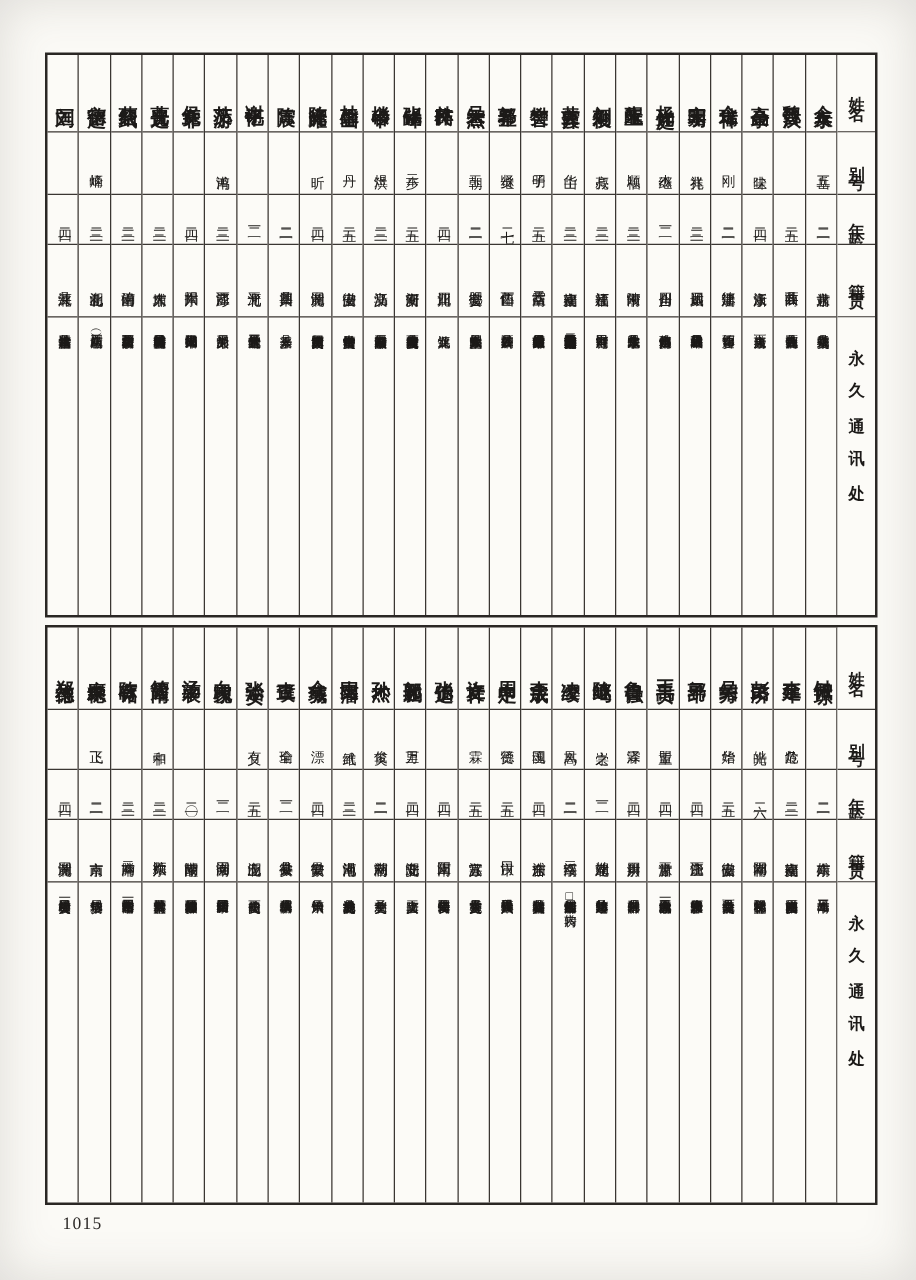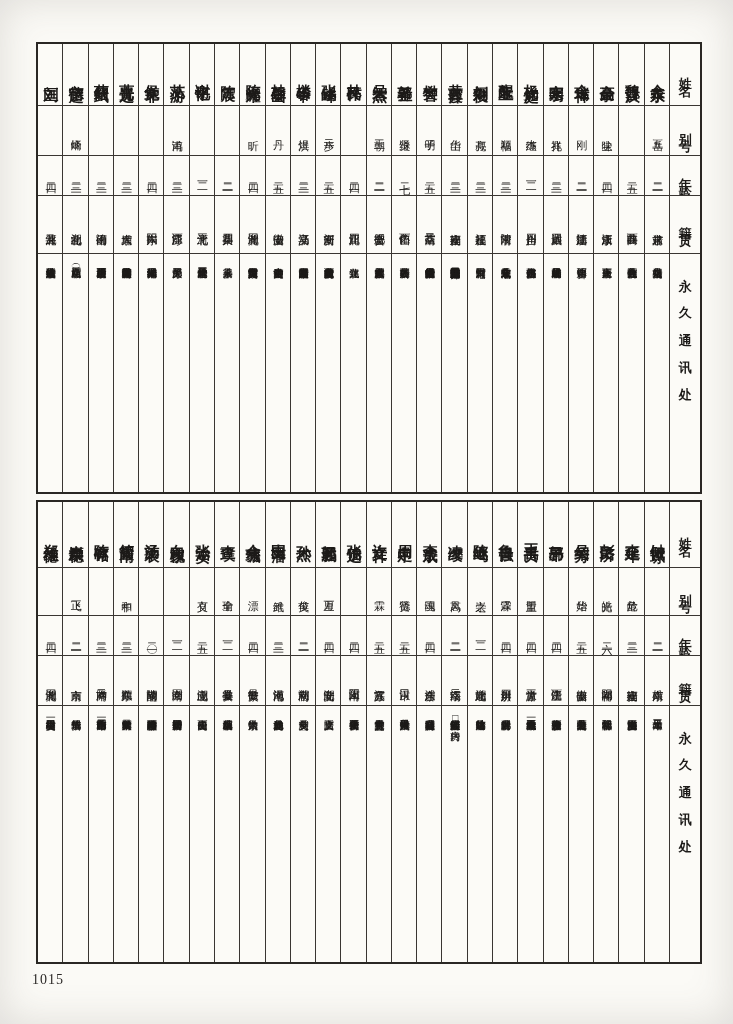--- a/index.html
+++ b/index.html
@@ -55,21 +55,21 @@
   .t-bottom .r-age{height:40px;}  .t-bottom .r-native{height:50px;}
   .r-addr{flex:1 1 auto;justify-content:flex-start;padding-top:6px;}
   .r-name{font-size:15px;font-weight:bold;letter-spacing:.12em;}
   .r-alias{font-size:11px;}
   .r-age{font-size:11px;letter-spacing:.1em;}
   .r-native{font-size:11px;}
   .r-addr{font-size:10px;}
   .header .cell{font-weight:bold;font-size:13px;letter-spacing:.55em;background:#fcfbf7;}
   .header .r-addr{letter-spacing:2.1em;padding-top:14px;font-size:13px;}
   .page-number{
-    position:absolute;left:32px;top:972px;
+    position:absolute;left:50px;top:972px;
     font-size:14px;letter-spacing:1px;color:#2b2826;
   }
 </style>
 </head>
 <body>
 
 <div class="page">
   <div class="tables">
     <div class="dir-table t-top" id="table-top">
         <div class="col header">

